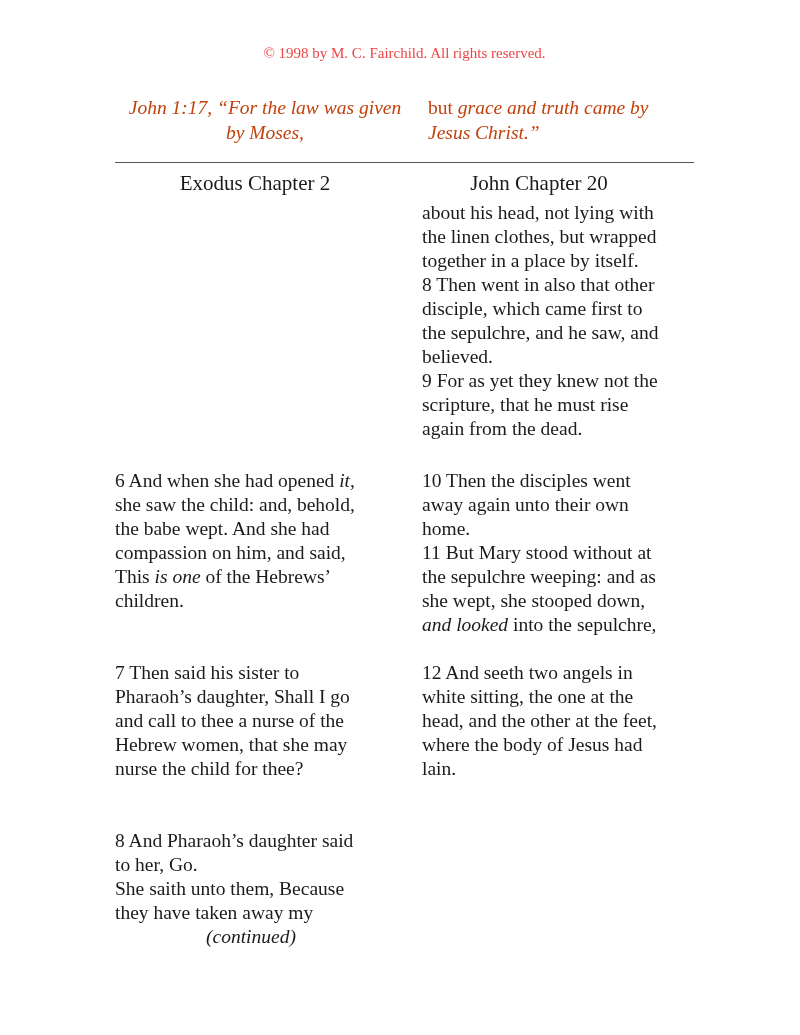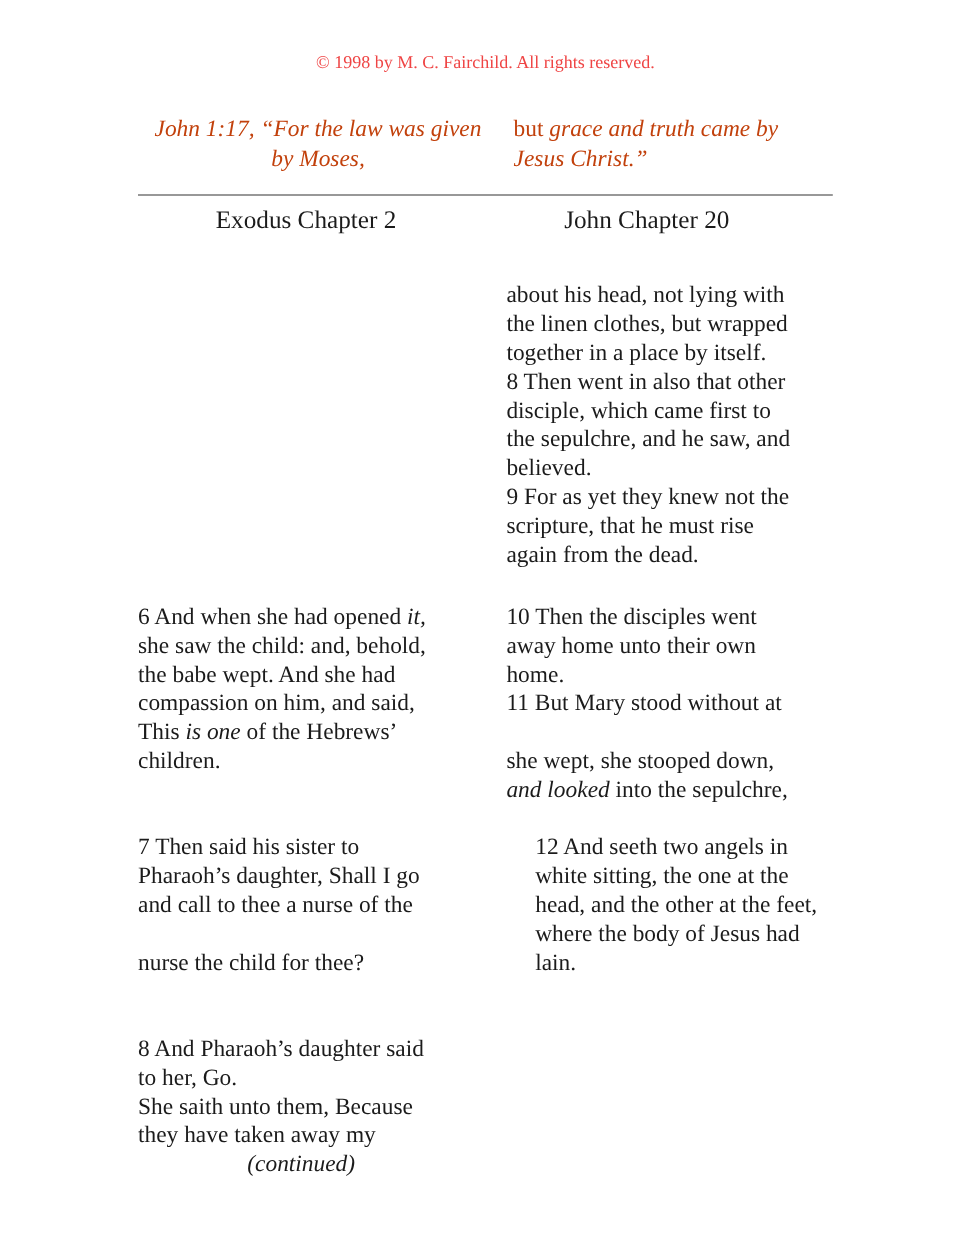--- a/index.html
+++ b/index.html
@@ -52,23 +52,23 @@
   }
   .header-left  { width: 280px; text-align: center; flex: none; }
   .header-right { width: 232px; margin-left: 28px; text-align: center; flex: none; }
   .row {
     display: flex;
     font-size: 19.5px;
     line-height: 24px;
   }
   .cell-left  { width: 290px; margin-right: 17px; white-space: nowrap; flex: none; }
   .cell-right { width: 272px; white-space: nowrap; flex: none; }
-  .row-1 { margin-top: 38px; }
+  .row-1 { margin-top: 4px; }
   .row-2 { margin-top: 28px; }
-  .row-3 { margin-top: 24px; gap: 24px; }
+  .row-3 { margin-top: 24px; }
   .row-4 { margin-top: 24px; flex-direction: column; }
   .continued {
     text-align: center;
     font-style: italic;
     white-space: nowrap;
   }
   .it { font-style: italic; }
 </style>
 </head>
 <body>
@@ -89,25 +89,25 @@
     <div class="header-right">John Chapter 20</div>
   </div>
 
   <div class="row row-1">
     <div class="cell-left"></div>
     <div class="cell-right"><span>about his head, not lying with</span><br><span>the linen clothes, but wrapped</span><br><span>together in a place by itself.</span><br><span>8 Then went in also that other</span><br><span>disciple, which came first to</span><br><span>the sepulchre, and he saw, and</span><br><span>believed.</span><br><span>9 For as yet they knew not the</span><br><span>scripture, that he must rise</span><br><span>again from the dead.</span></div>
   </div>
 
   <div class="row row-2">
     <div class="cell-left"><span>6 And when she had opened </span><span class="it">it,</span><br><span>she saw the child: and, behold,</span><br><span>the babe wept. And she had</span><br><span>compassion on him, and said,</span><br><span>This </span><span class="it">is one</span><span> of the Hebrews’</span><br><span>children.</span></div>
-    <div class="cell-right"><span>10 Then the disciples went</span><br><span>away home unto their own</span><br><span>home.</span><br><span>11 But Mary stood without at</span><br><br><span>she wept, she stooped down,</span><br><span class="it">and looked</span><span> into the sepulchre,</span></div>
+    <div class="cell-right"><span>10 Then the disciples went</span><br><span>away again unto their own</span><br><span>home.</span><br><span>11 But Mary stood without at</span><br><span>the sepulchre weeping: and as</span><br><span>she wept, she stooped down,</span><br><span class="it">and looked</span><span> into the sepulchre,</span></div>
   </div>
 
   <div class="row row-3">
-    <div class="cell-left"><span>7 Then said his sister to</span><br><span>Pharaoh’s daughter, Shall I go</span><br><span>and call to thee a nurse of the</span><br><br><span>nurse the child for thee?</span></div>
+    <div class="cell-left"><span>7 Then said his sister to</span><br><span>Pharaoh’s daughter, Shall I go</span><br><span>and call to thee a nurse of the</span><br><span>Hebrew women, that she may</span><br><span>nurse the child for thee?</span></div>
     <div class="cell-right"><span>12 And seeth two angels in</span><br><span>white sitting, the one at the</span><br><span>head, and the other at the feet,</span><br><span>where the body of Jesus had</span><br><span>lain.</span><br><br></div>
   </div>
 
   <div class="row row-4">
     <div class="cell-left"><span>8 And Pharaoh’s daughter said</span><br><span>to her, Go.</span></div>
     <div class="cell-right">
       <div><span>She saith unto them, Because</span><br><span>they have taken away my</span></div>
       <div class="continued">(continued)</div>
     </div>
   </div>

